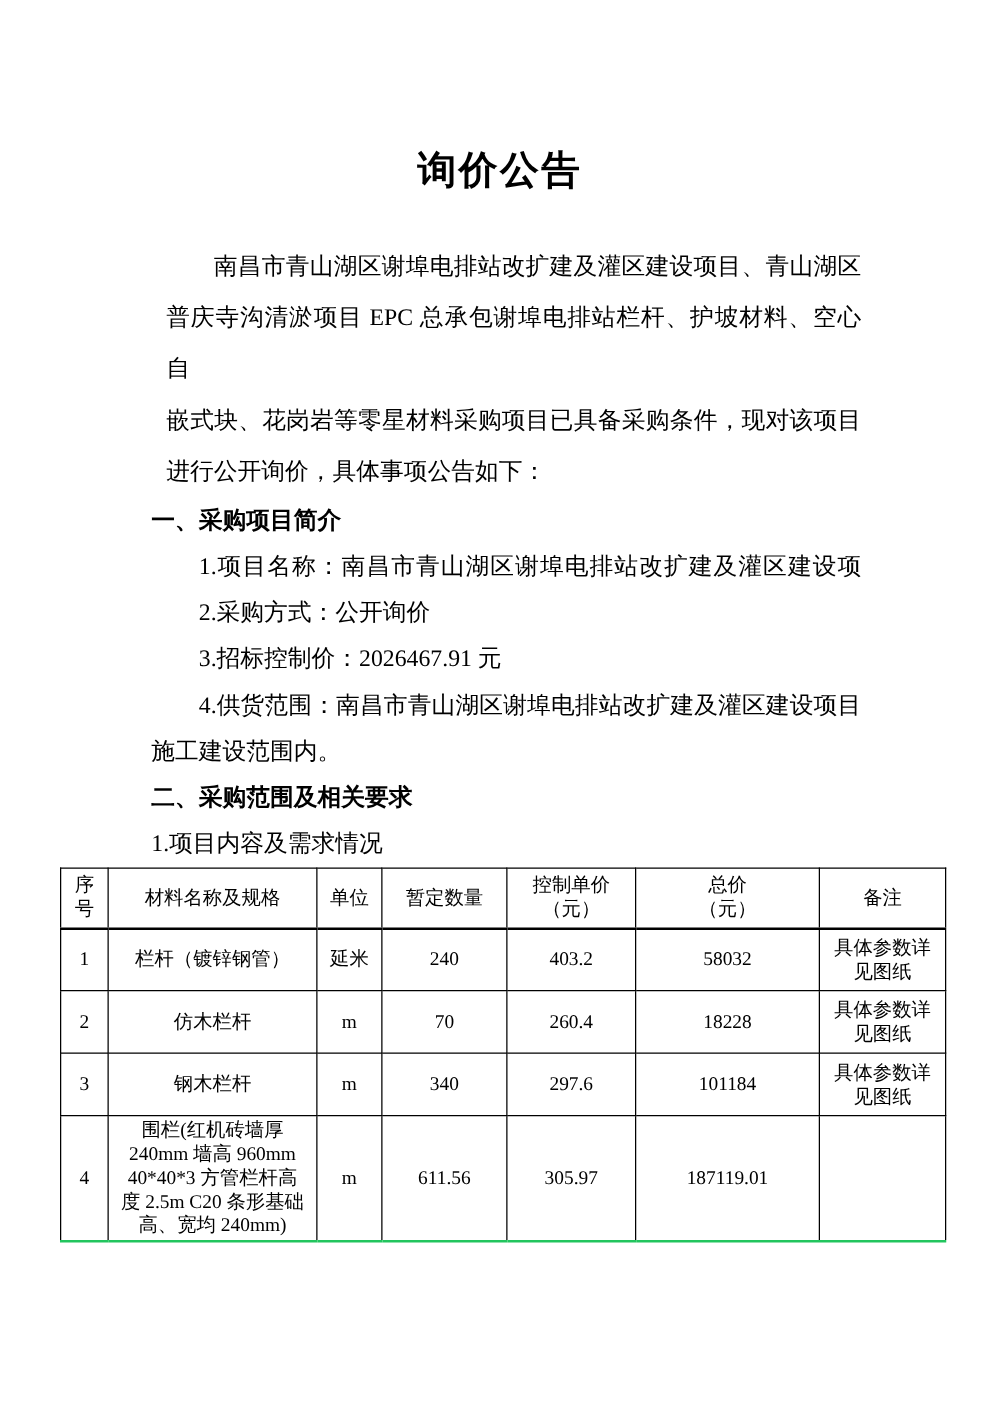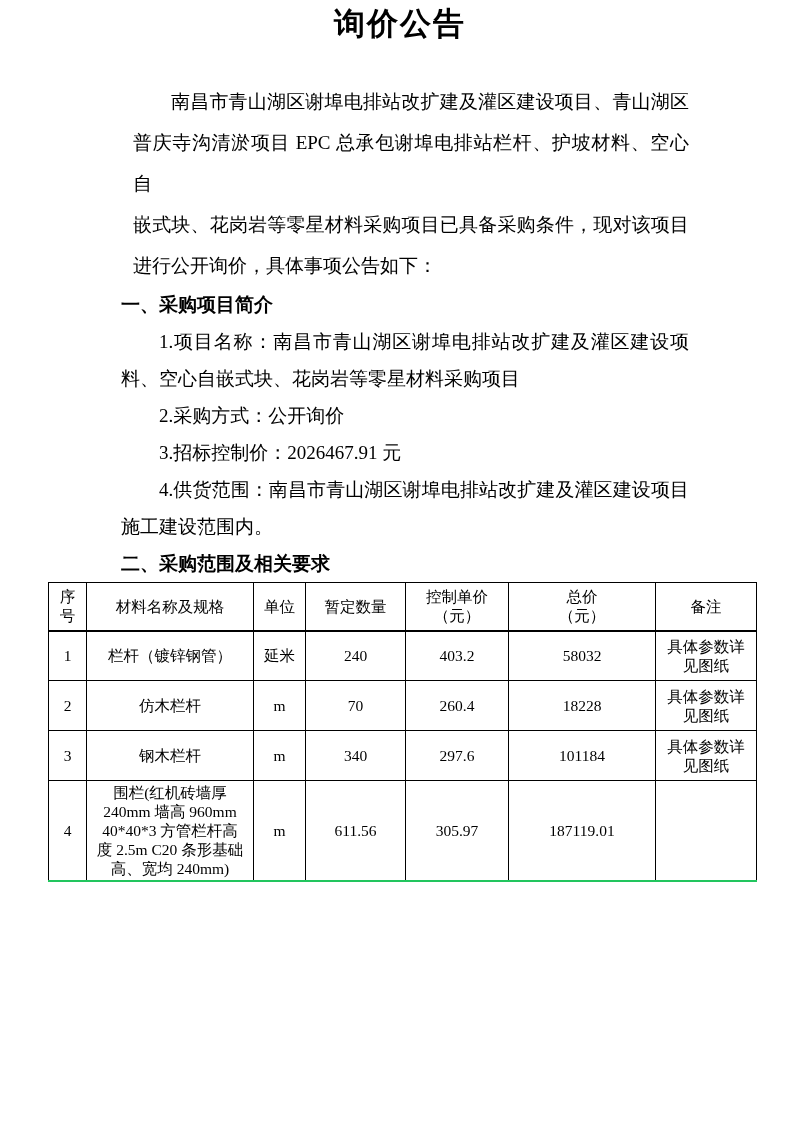--- a/index.html
+++ b/index.html
@@ -5,20 +5,21 @@
   html, body { margin: 0; padding: 0; background: #ffffff; }
   .page {
     position: relative;
     width: 800px;
     height: 1131px;
     background: #ffffff;
     color: #000000;
     font-family: "Liberation Serif", "DejaVu Serif", serif;
     overflow: hidden;
     box-sizing: border-box;
+    padding-top: 112px;
   }
   .title {
     margin: 0;
     text-align: center;
     font-size: 31px;
     font-weight: bold;
     line-height: 48px;
     letter-spacing: 2px;
   }
   .body-text {
@@ -78,29 +79,29 @@
         <span class="jl first">南昌市青山湖区谢埠电排站改扩建及灌区建设项目、青山湖区</span>
         <span class="jl">普庆寺沟清淤项目 EPC 总承包谢埠电排站栏杆、护坡材料、空心自</span>
         <span class="jl">嵌式块、花岗岩等零星材料采购项目已具备采购条件，现对该项目</span>
         <span class="jl last">进行公开询价，具体事项公告如下：</span>
       </p>
 
     <div class="flow">
       <h2 class="heading">一、采购项目简介</h2>
       <p class="para indent-first">
           <span class="jl first">1.项目名称：南昌市青山湖区谢埠电排站改扩建及灌区建设项</span>
-          <span class="jl last">料、空心自嵌式块、花岗岩等零星材料采购项目</span>
         </p>
       <p class="line indent">2.采购方式：公开询价</p>
       <p class="line indent">3.招标控制价：2026467.91 元</p>
       <p class="para indent-first">
           <span class="jl first">4.供货范围：南昌市青山湖区谢埠电排站改扩建及灌区建设项目</span>
           <span class="jl last">施工建设范围内。</span>
         </p>
       <h2 class="heading">二、采购范围及相关要求</h2>
+      <p class="line">1.项目内容及需求情况</p>
     </div>
 
   </div>
 
   <table class="materials-table">
     <colgroup>
       <col class="c1">
         <col class="c2">
         <col class="c3">
         <col class="c4">

